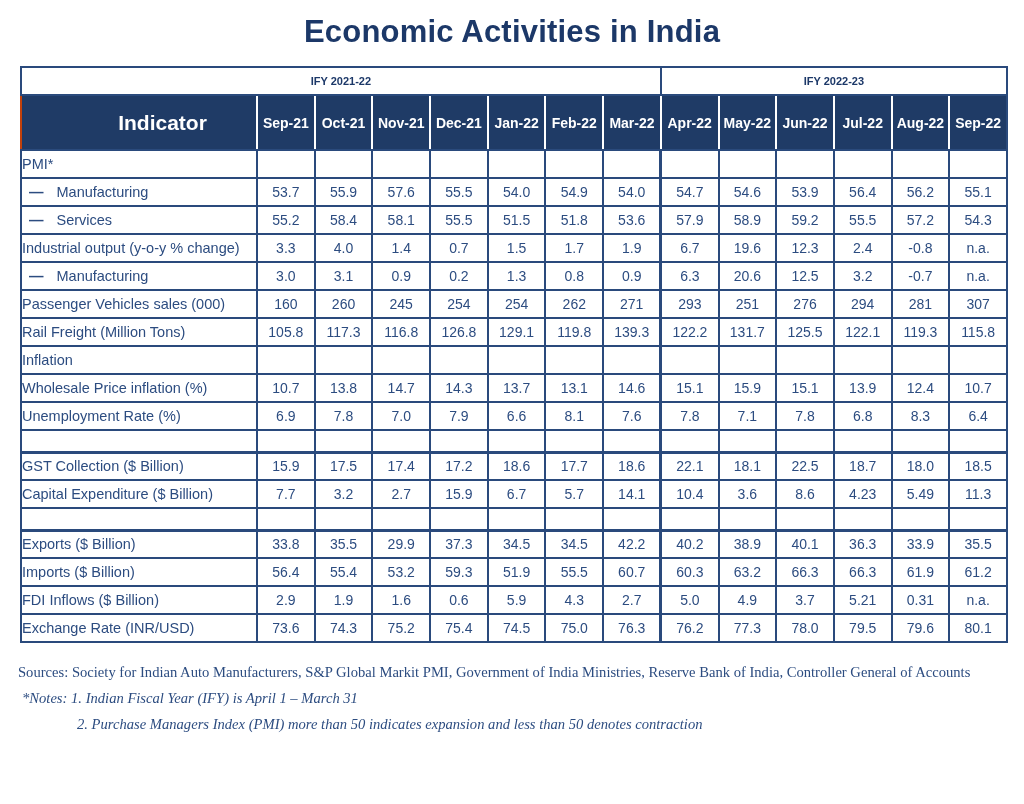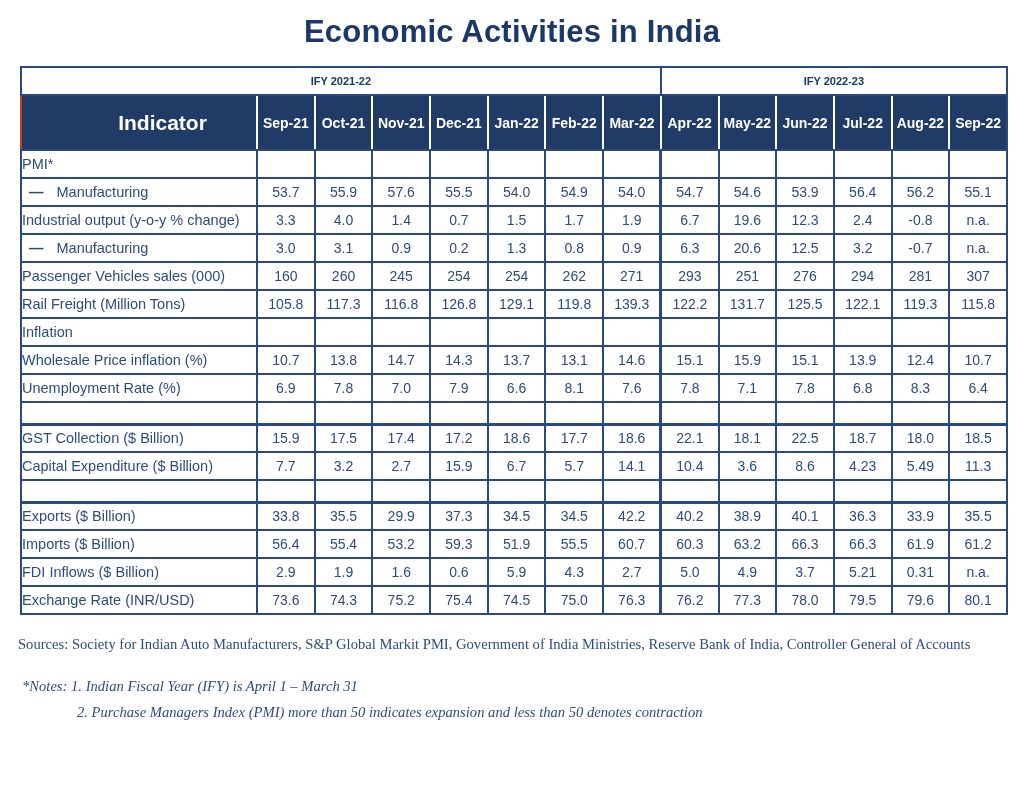--- a/index.html
+++ b/index.html
@@ -36,21 +36,21 @@
     text-align:center;height:28px;padding:1px 2px;
   }
   tbody td.label{text-align:left;padding-left:0;font-size:14.5px;}
   tbody td.sub-label .dash{display:inline-block;margin:0 13px 0 7px;font-weight:700;}
   tbody tr.spacer td{height:22px;border-bottom:3px solid #2a4a7c;}
   tbody td.fy-start{border-left:3px solid #2a4a7c;}
 
   .footer{margin:17px 14px 0 18px;color:#2c4c80;font-size:14.6px;}
   .footer p{margin:0;line-height:1.78;font-family:Liberation Serif, serif;}
   .footer .note{font-style:italic;}
-  .footer .note-1{margin-left:4px;margin-top:16px;}
+  .footer .note-1{margin-left:4px;}
   .footer .note-2{margin-left:59px;}
 </style>
 </head>
 <body>
 
 <div class="page">
 
   <h1 class="title">Economic Activities in India</h1>
 
   <div class="tbl-wrap">
@@ -107,20 +107,36 @@
             <td>54.9</td>
             <td>54.0</td>
             <td class="fy-start">54.7</td>
             <td>54.6</td>
             <td>53.9</td>
             <td>56.4</td>
             <td>56.2</td>
             <td>55.1</td>
           </tr>
           <tr>
+            <td class="label sub-label"><span class="dash">—</span><span>Services</span></td>
+            <td>55.2</td>
+            <td>58.4</td>
+            <td>58.1</td>
+            <td>55.5</td>
+            <td>51.5</td>
+            <td>51.8</td>
+            <td>53.6</td>
+            <td class="fy-start">57.9</td>
+            <td>58.9</td>
+            <td>59.2</td>
+            <td>55.5</td>
+            <td>57.2</td>
+            <td>54.3</td>
+          </tr>
+          <tr>
             <td class="label">Industrial output (y-o-y % change)</td>
             <td>3.3</td>
             <td>4.0</td>
             <td>1.4</td>
             <td>0.7</td>
             <td>1.5</td>
             <td>1.7</td>
             <td>1.9</td>
             <td class="fy-start">6.7</td>
             <td>19.6</td>

